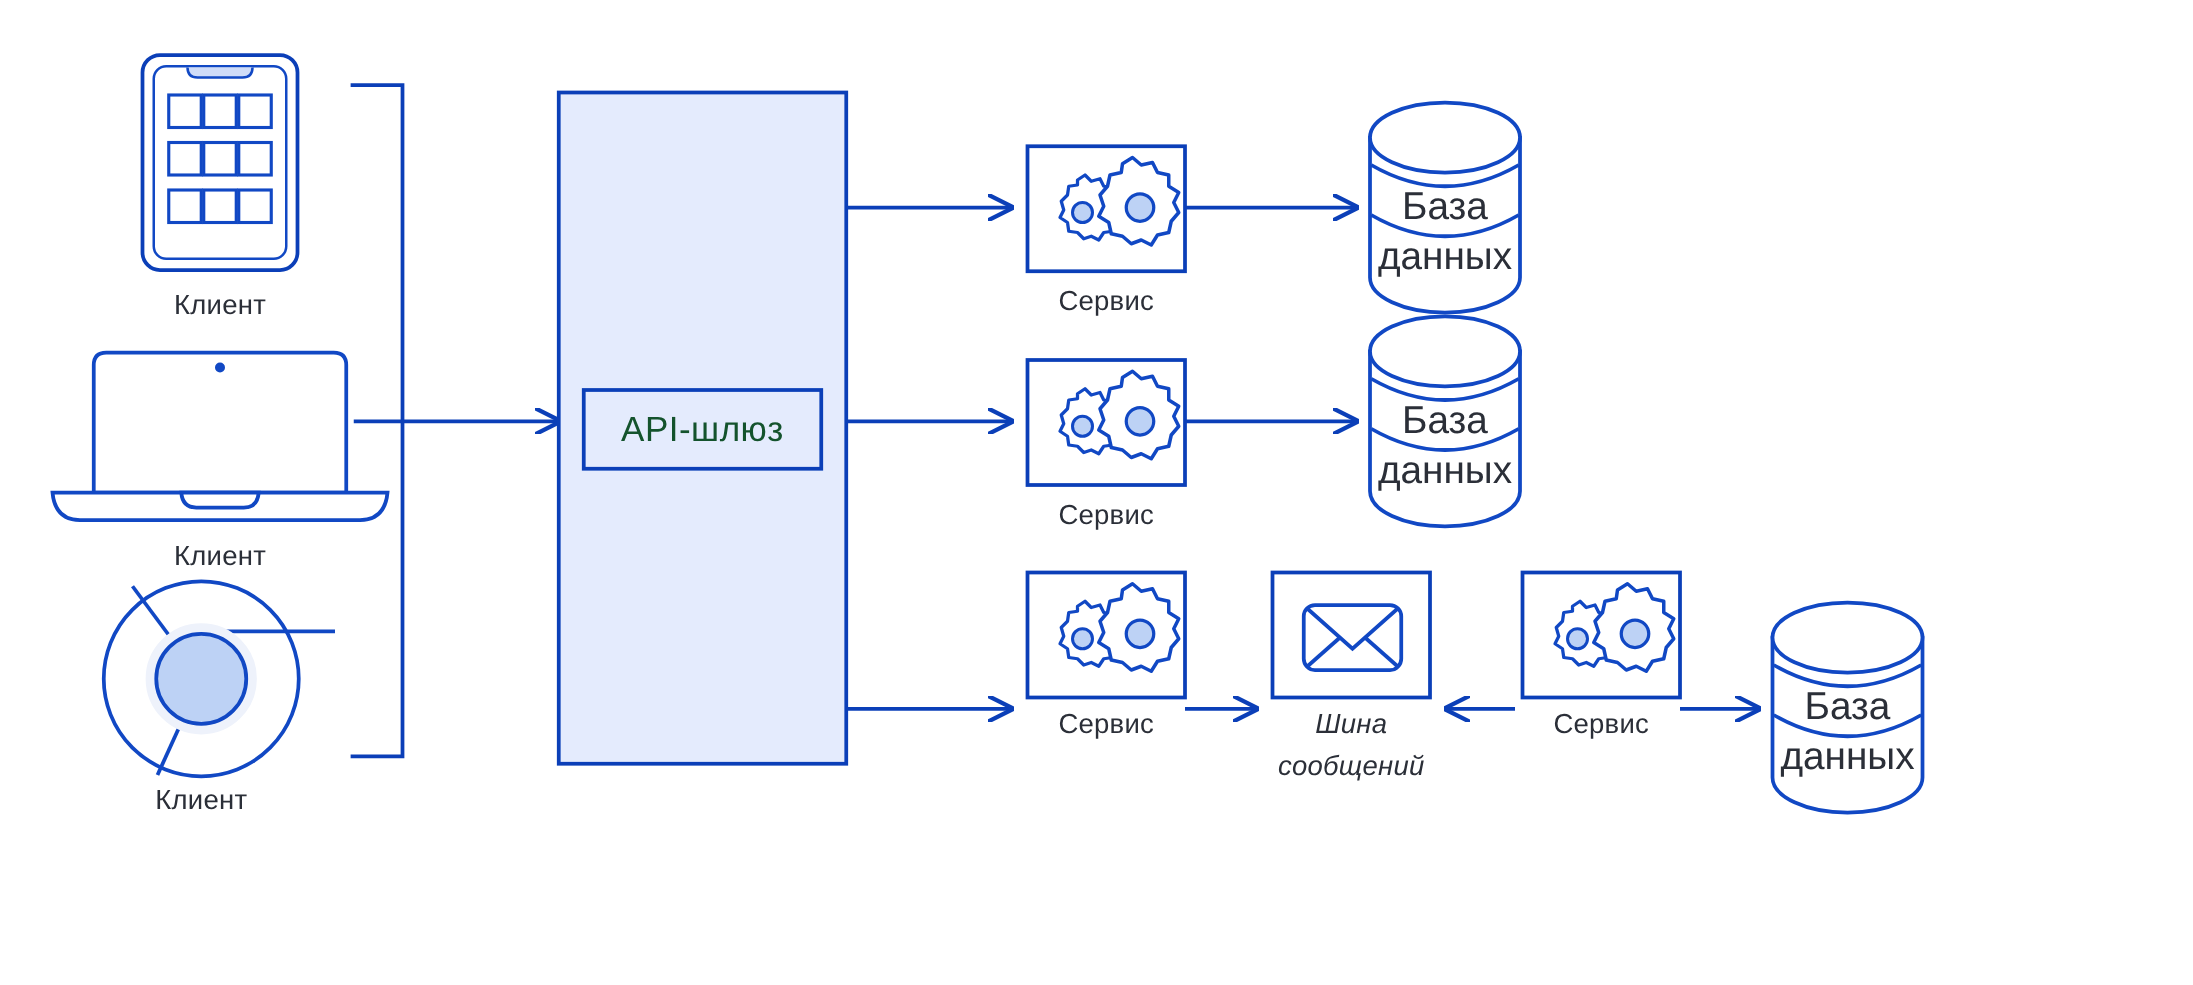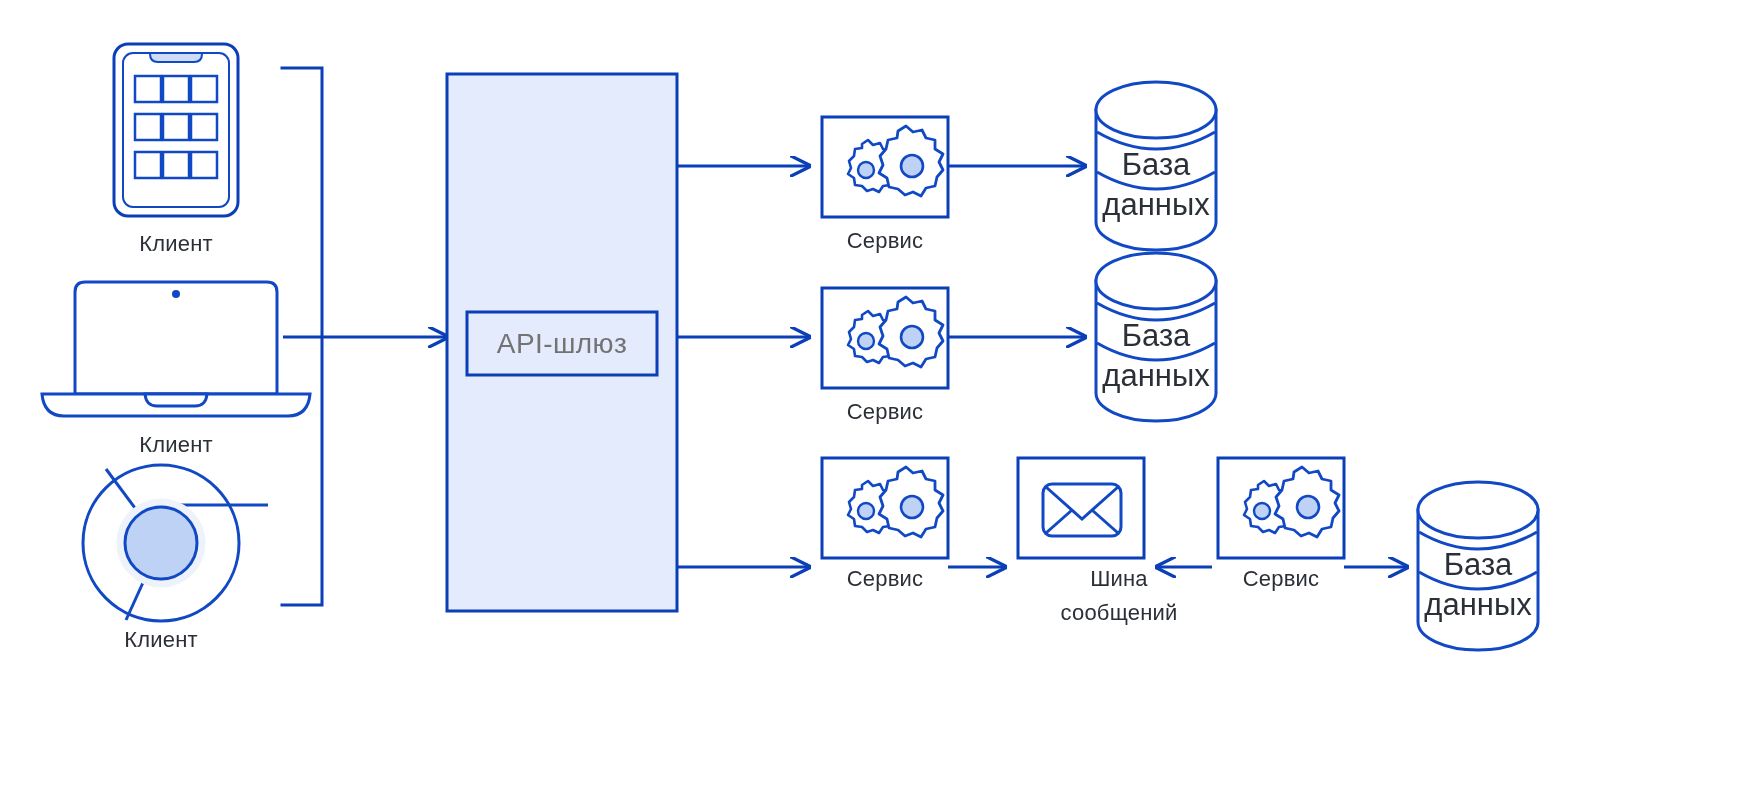--- a/index.html
+++ b/index.html
@@ -11,21 +11,21 @@
     color:#2b2f38;
     font-family:"Liberation Sans",sans-serif;
     font-size:22px;
     line-height:34px;
     text-align:center;
     white-space:pre-line;
     letter-spacing:0.2px;
   }
   .gwlbl{
     position:absolute;
-    color:#737373;
+    color:#14532d;
     font-family:"Liberation Sans",sans-serif;
     font-size:28px;
     text-align:center;
     letter-spacing:0.4px;
   }
   .dblbl{
     position:absolute;
     color:#2b2f38;
     font-family:"Liberation Sans",sans-serif;
     font-size:31px;
@@ -191,21 +191,21 @@
   <div class="lbl" style="left:66px;  top:428px; width:220px;">Клиент</div>
   <div class="lbl" style="left:51px;  top:623px; width:220px;">Клиент</div>
 
   <div class="gwlbl" style="left:467px; top:328px; width:190px;">API-шлюз</div>
 
   <div class="lbl" style="left:775px; top:224px; width:220px;">Сервис</div>
   <div class="lbl" style="left:775px; top:395px; width:220px;">Сервис</div>
   <div class="lbl" style="left:775px; top:562px; width:220px;">Сервис</div>
   <div class="lbl" style="left:1171px; top:562px; width:220px;">Сервис</div>
 
-  <div class="lbl" style="left:1039px; top:562px; width:160px;">Шина
+  <div class="lbl" style="left:1001px; top:562px; width:160px;font-style:italic;">Шина
 сообщений</div>
 
   <div class="dblbl" style="left:1076px; top:145px; width:160px;">База
 данных</div>
   <div class="dblbl" style="left:1076px; top:316px; width:160px;">База
 данных</div>
   <div class="dblbl" style="left:1398px; top:545px; width:160px;">База
 данных</div>
 
 </div>

